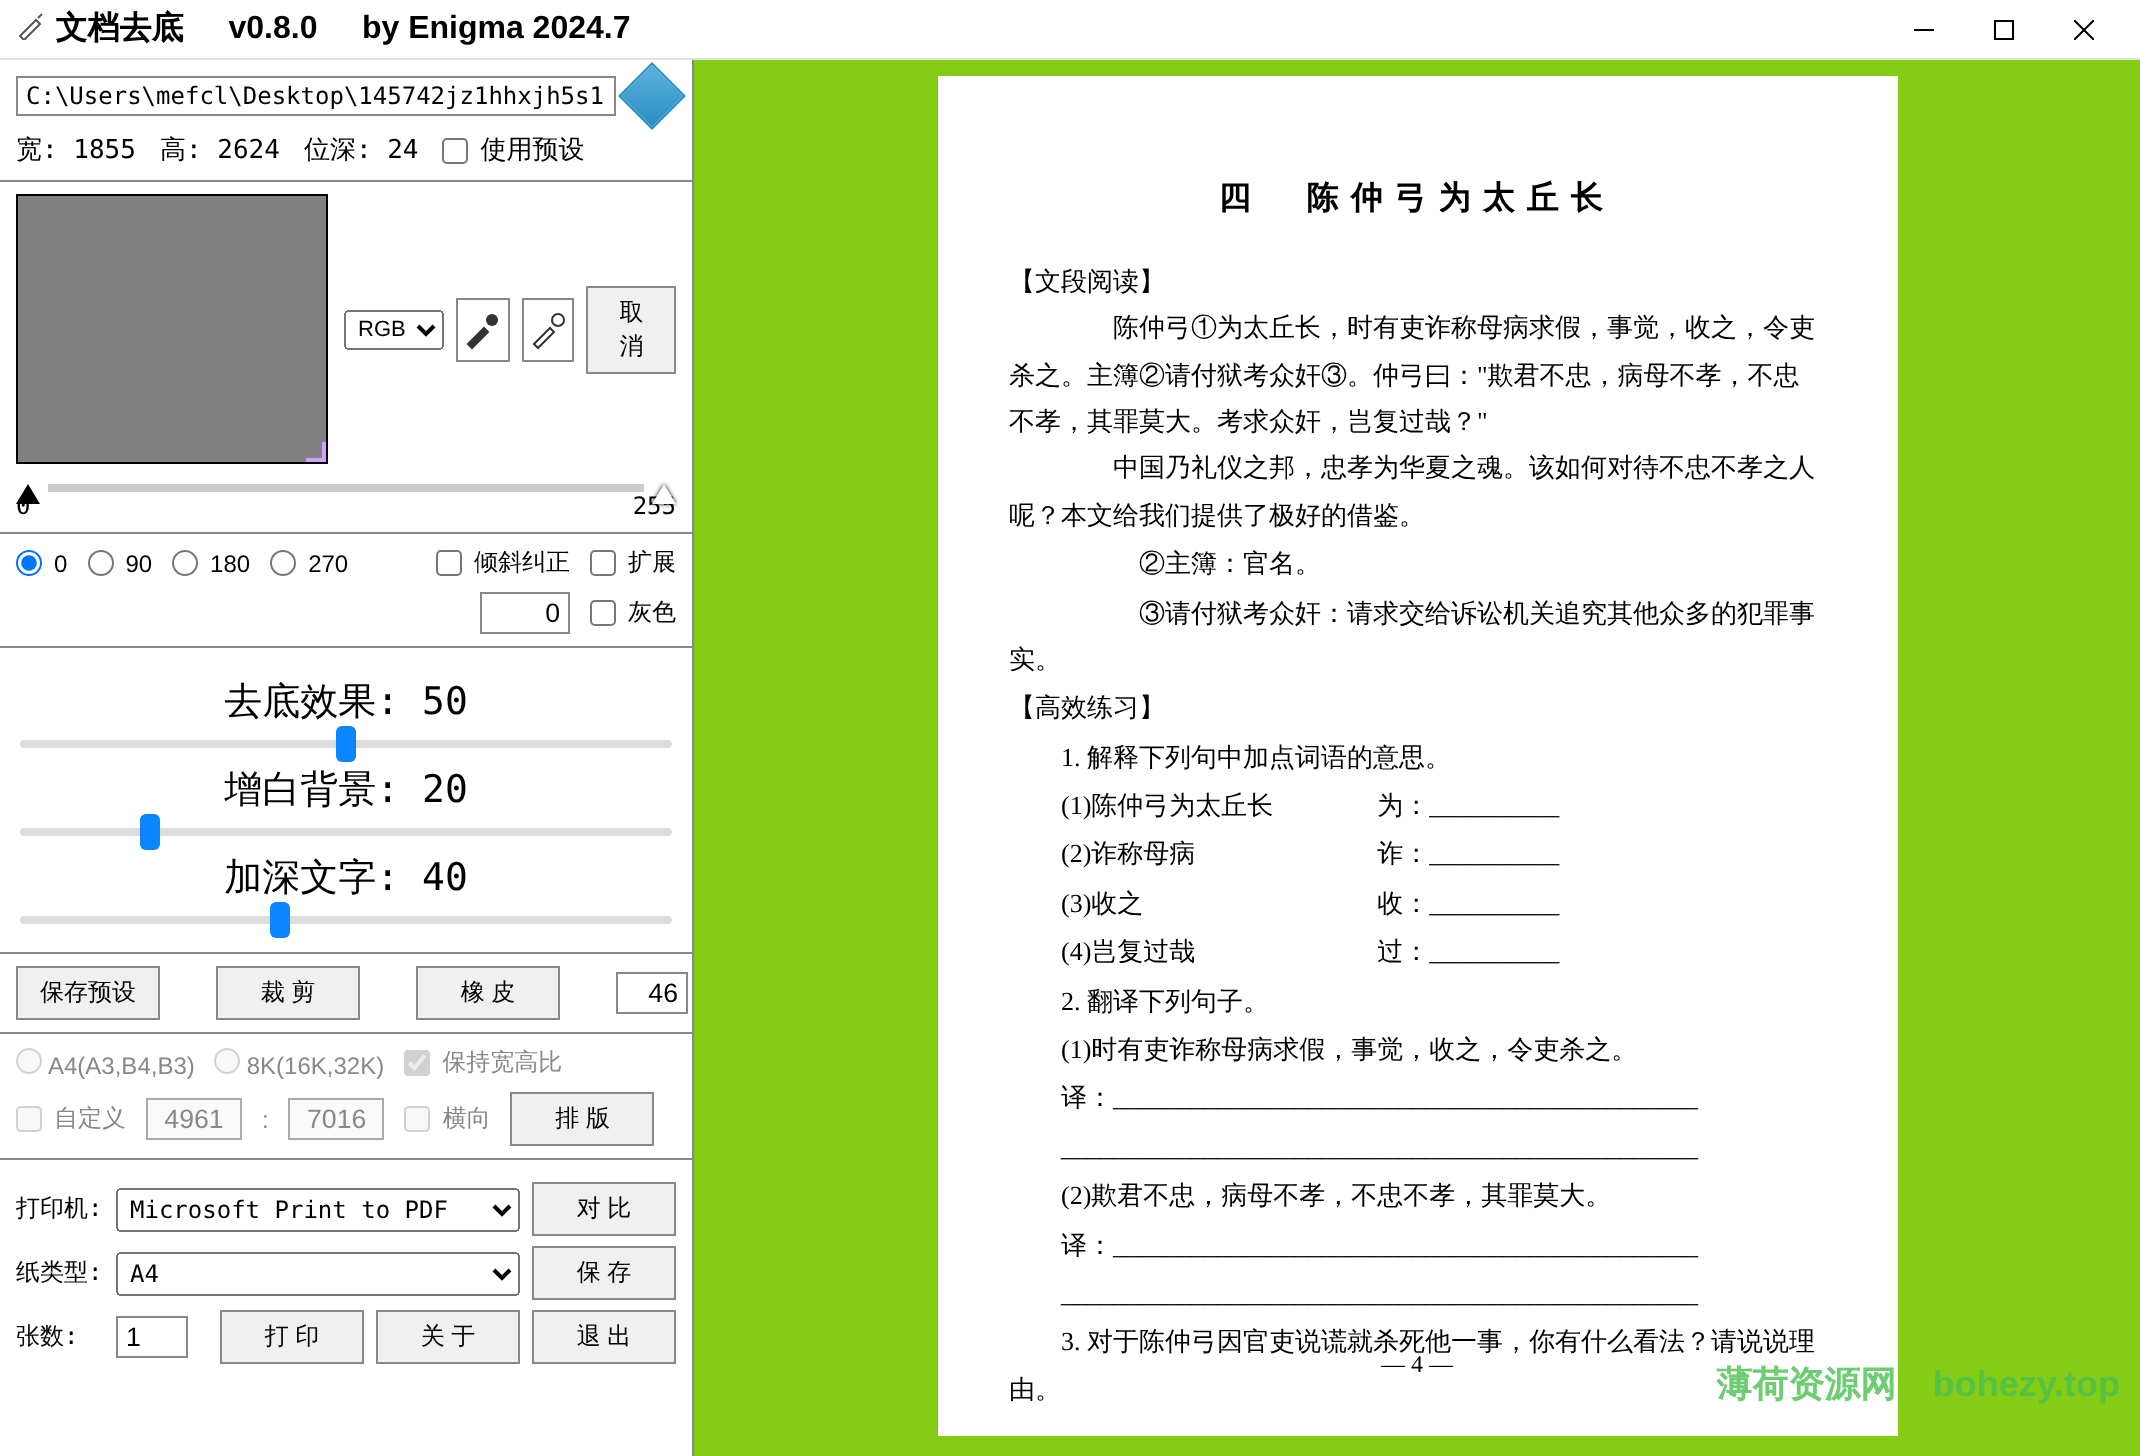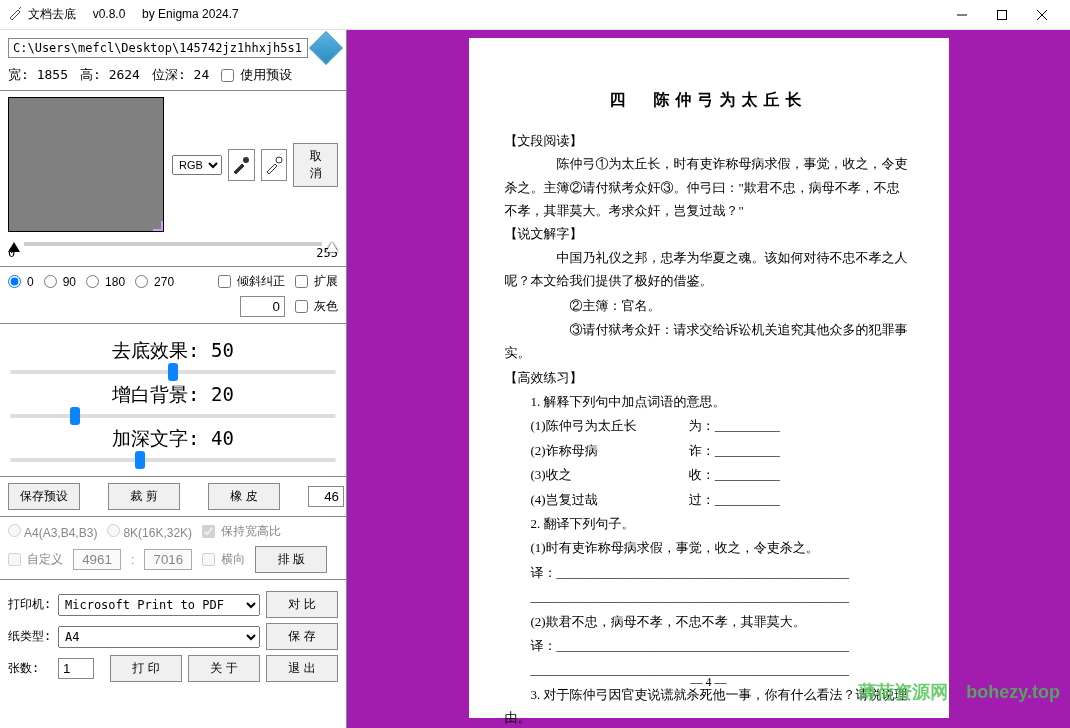--- a/index.html
+++ b/index.html
@@ -1,19 +1,19 @@
 <!DOCTYPE html>
 <html><head>
 <meta charset="utf-8">
 <style>
 * { box-sizing: border-box; margin: 0; padding: 0; }
 body { font-family: "Microsoft YaHei", "SimSun", sans-serif; font-size: 12px; background: #fff; width: 1070px; height: 728px; overflow: hidden; position: relative; }
 .titlebar { height: 30px; display: flex; align-items: center; padding: 0 8px; border-bottom: 1px solid #e0e0e0; }
 .titlebar .icon { margin-right: 6px; }
-.titlebar .title-text { font-size: 12px; }
+.titlebar .title-text { font-size: 16px; font-weight: bold; }
 .titlebar .spacer { flex: 1; }
 .winbtn { width: 40px; height: 30px; display: flex; align-items: center; justify-content: center; cursor: pointer; }
 .content { display: flex; height: 698px; }
 .leftpanel { width: 347px; border-right: 1px solid #888; display: flex; flex-direction: column; }
 .section { border-bottom: 1px solid #888; padding: 6px 8px; }
 .section.no-border { border-bottom: none; }
 .pathrow { display: flex; align-items: center; gap: 6px; }
 .pathinput { flex: 1; font-family: Consolas, monospace; font-size: 12px; padding: 2px 4px; border: 1px solid #888; }
 .openbtn { width: 24px; height: 24px; background: linear-gradient(135deg, #5bb3e0, #2a8dc0); border: 1px solid #2a8dc0; transform: rotate(45deg); cursor: pointer; }
 .inforow { font-family: Consolas, monospace; font-size: 13px; margin-top: 6px; display: flex; align-items: center; gap: 12px; }
@@ -38,21 +38,21 @@
 .slider-row { margin: 8px 0; }
 .slider-label { text-align: center; font-family: Consolas, monospace; font-size: 19px; margin-bottom: 2px; }
 .slider-track { height: 4px; background: #ddd; border-radius: 2px; position: relative; margin: 6px 10px; }
 .slider-thumb { width: 10px; height: 18px; background: #0a84ff; border-radius: 3px; position: absolute; top: -7px; transform: translateX(-50%); }
 .btnrow { display: flex; gap: 28px; align-items: center; }
 .paper-row { display: flex; align-items: center; gap: 10px; color: #888; }
 .paper-row input[type=text] { width: 48px; text-align: center; border: 1px solid #aaa; color: #888; padding: 2px; }
 .selrow { display: flex; align-items: center; gap: 6px; margin: 5px 0; }
 .selrow .lbl { font-family: Consolas, monospace; width: 44px; }
 .selrow select { flex: 1; padding: 2px; font-family: Consolas, monospace; font-size: 12px; }
-.rightpanel { flex: 1; background: #a21caf; display: flex; justify-content: center; padding: 8px; }
+.rightpanel { flex: 1; background: #84cc16; display: flex; justify-content: center; padding: 8px; }
 .page { width: 480px; height: 680px; background: #fff; padding: 48px 36px 20px 36px; font-family: "SimSun", serif; font-size: 13px; line-height: 1.8; position: relative; }
 .page h3 { text-align: center; font-size: 16px; font-weight: bold; letter-spacing: 6px; margin-bottom: 14px; }
 .sectiontitle { font-size: 13px; }
 .page p { text-indent: 2em; }
 .page .q { text-indent: 2em; margin: 1px 0; }
 .page .pagenum { position: absolute; bottom: 24px; left: 0; right: 0; text-align: center; font-size: 12px; }
 .watermark { position: absolute; bottom: 24px; right: 10px; font-size: 18px; font-weight: bold; color: #4ac050; opacity: 0.8; font-family: sans-serif; margin-top: 28px; }
 input[type=checkbox], input[type=radio] { margin-right: 3px; }
 label.ck { display: flex; align-items: center; gap: 3px; }
 </style>
@@ -250,21 +250,20 @@
       </div>
     </div>
 
   </div>
 
   <div class="rightpanel">
     <div class="page">
       <h3>四　陈仲弓为太丘长</h3>
       <div class="sectiontitle">【文段阅读】</div>
       <p>　　陈仲弓①为太丘长，时有吏诈称母病求假，事觉，收之，令吏杀之。主簿②请付狱考众奸③。仲弓曰："欺君不忠，病母不孝，不忠不孝，其罪莫大。考求众奸，岂复过哉？"</p>
-      <div class="sectiontitle">【说文解字】</div>
       <p>　　中国乃礼仪之邦，忠孝为华夏之魂。该如何对待不忠不孝之人呢？本文给我们提供了极好的借鉴。</p>
       <div class="q">　　　②主簿：官名。</div>
       <div class="q">　　　③请付狱考众奸：请求交给诉讼机关追究其他众多的犯罪事实。</div>
       <div class="sectiontitle">【高效练习】</div>
       <div class="q">1. 解释下列句中加点词语的意思。</div>
       <div class="q">(1)陈仲弓为太丘长　　　　为：__________</div>
       <div class="q">(2)诈称母病　　　　　　　诈：__________</div>
       <div class="q">(3)收之　　　　　　　　　收：__________</div>
       <div class="q">(4)岂复过哉　　　　　　　过：__________</div>
       <div class="q">2. 翻译下列句子。</div>

